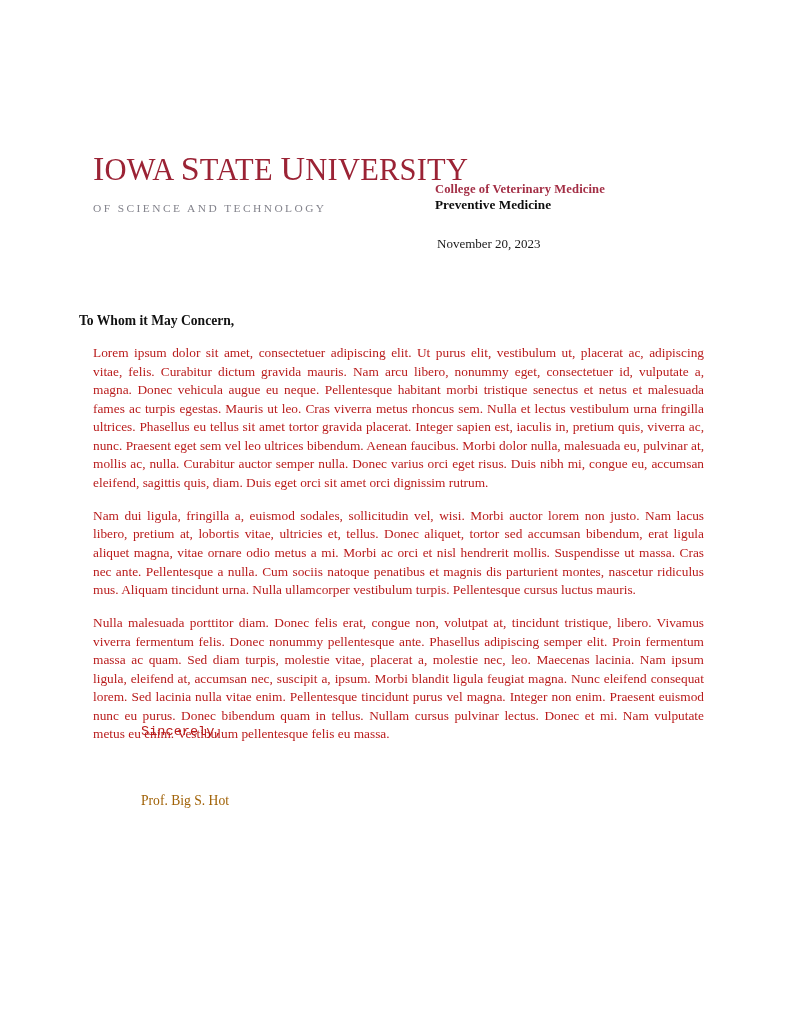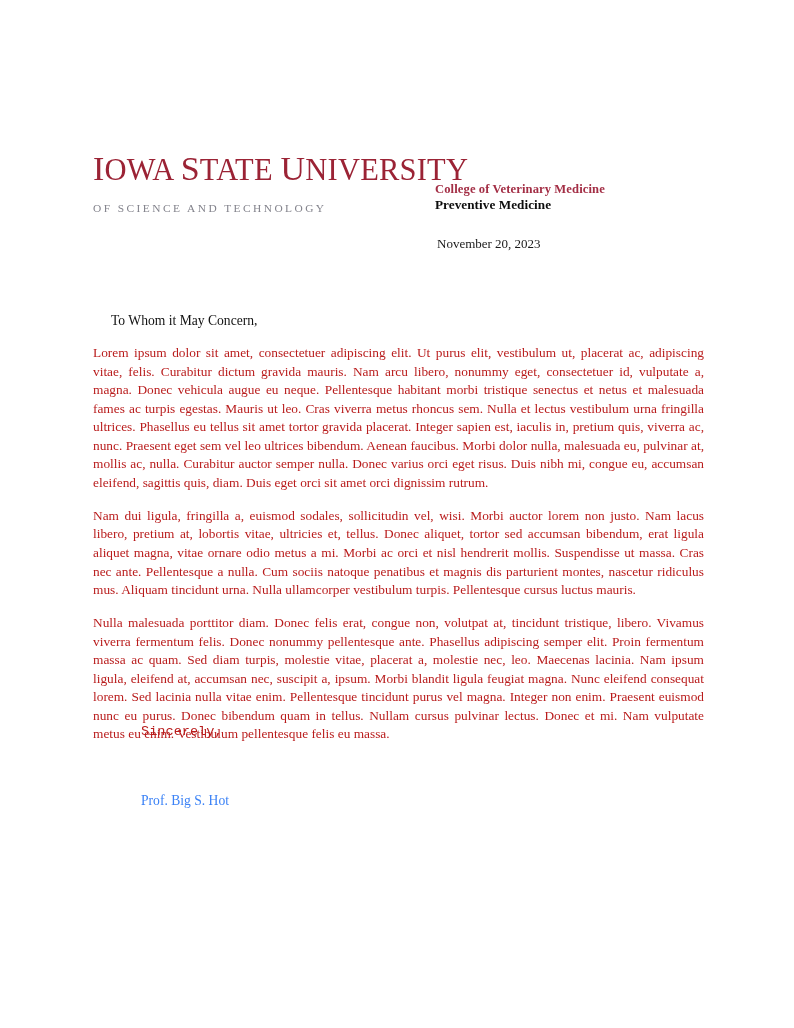--- a/index.html
+++ b/index.html
@@ -102,24 +102,25 @@
     width: 612px;
     text-align: center;
     font-size: 13.6px;
     font-weight: 700;
     color: #0d0d0d;
   }
 
   
   .salutation {
     position: absolute;
-    left: 111px;
+    left: 79px;
     top: 313px;
     font-size: 13.6px;
     color: #121212;
+    font-weight: bold;
   }
 
   .body-text {
     position: absolute;
     left: 93px;
     top: 344px;
     width: 611px;
   }
 
   .body-text p {
@@ -140,21 +141,21 @@
     font-size: 13.6px;
     color: #b91c1c;
     font-family: Liberation Mono, monospace;
   }
 
   .signer {
     position: absolute;
     left: 141px;
     top: 793px;
     font-size: 13.6px;
-    color: #3b82f6;
+    color: #a16207;
   }
 </style>
 </head>
 <body>
 
 <div class="page">
 
   <div class="letterhead">
 
     <div class="logo-block">

